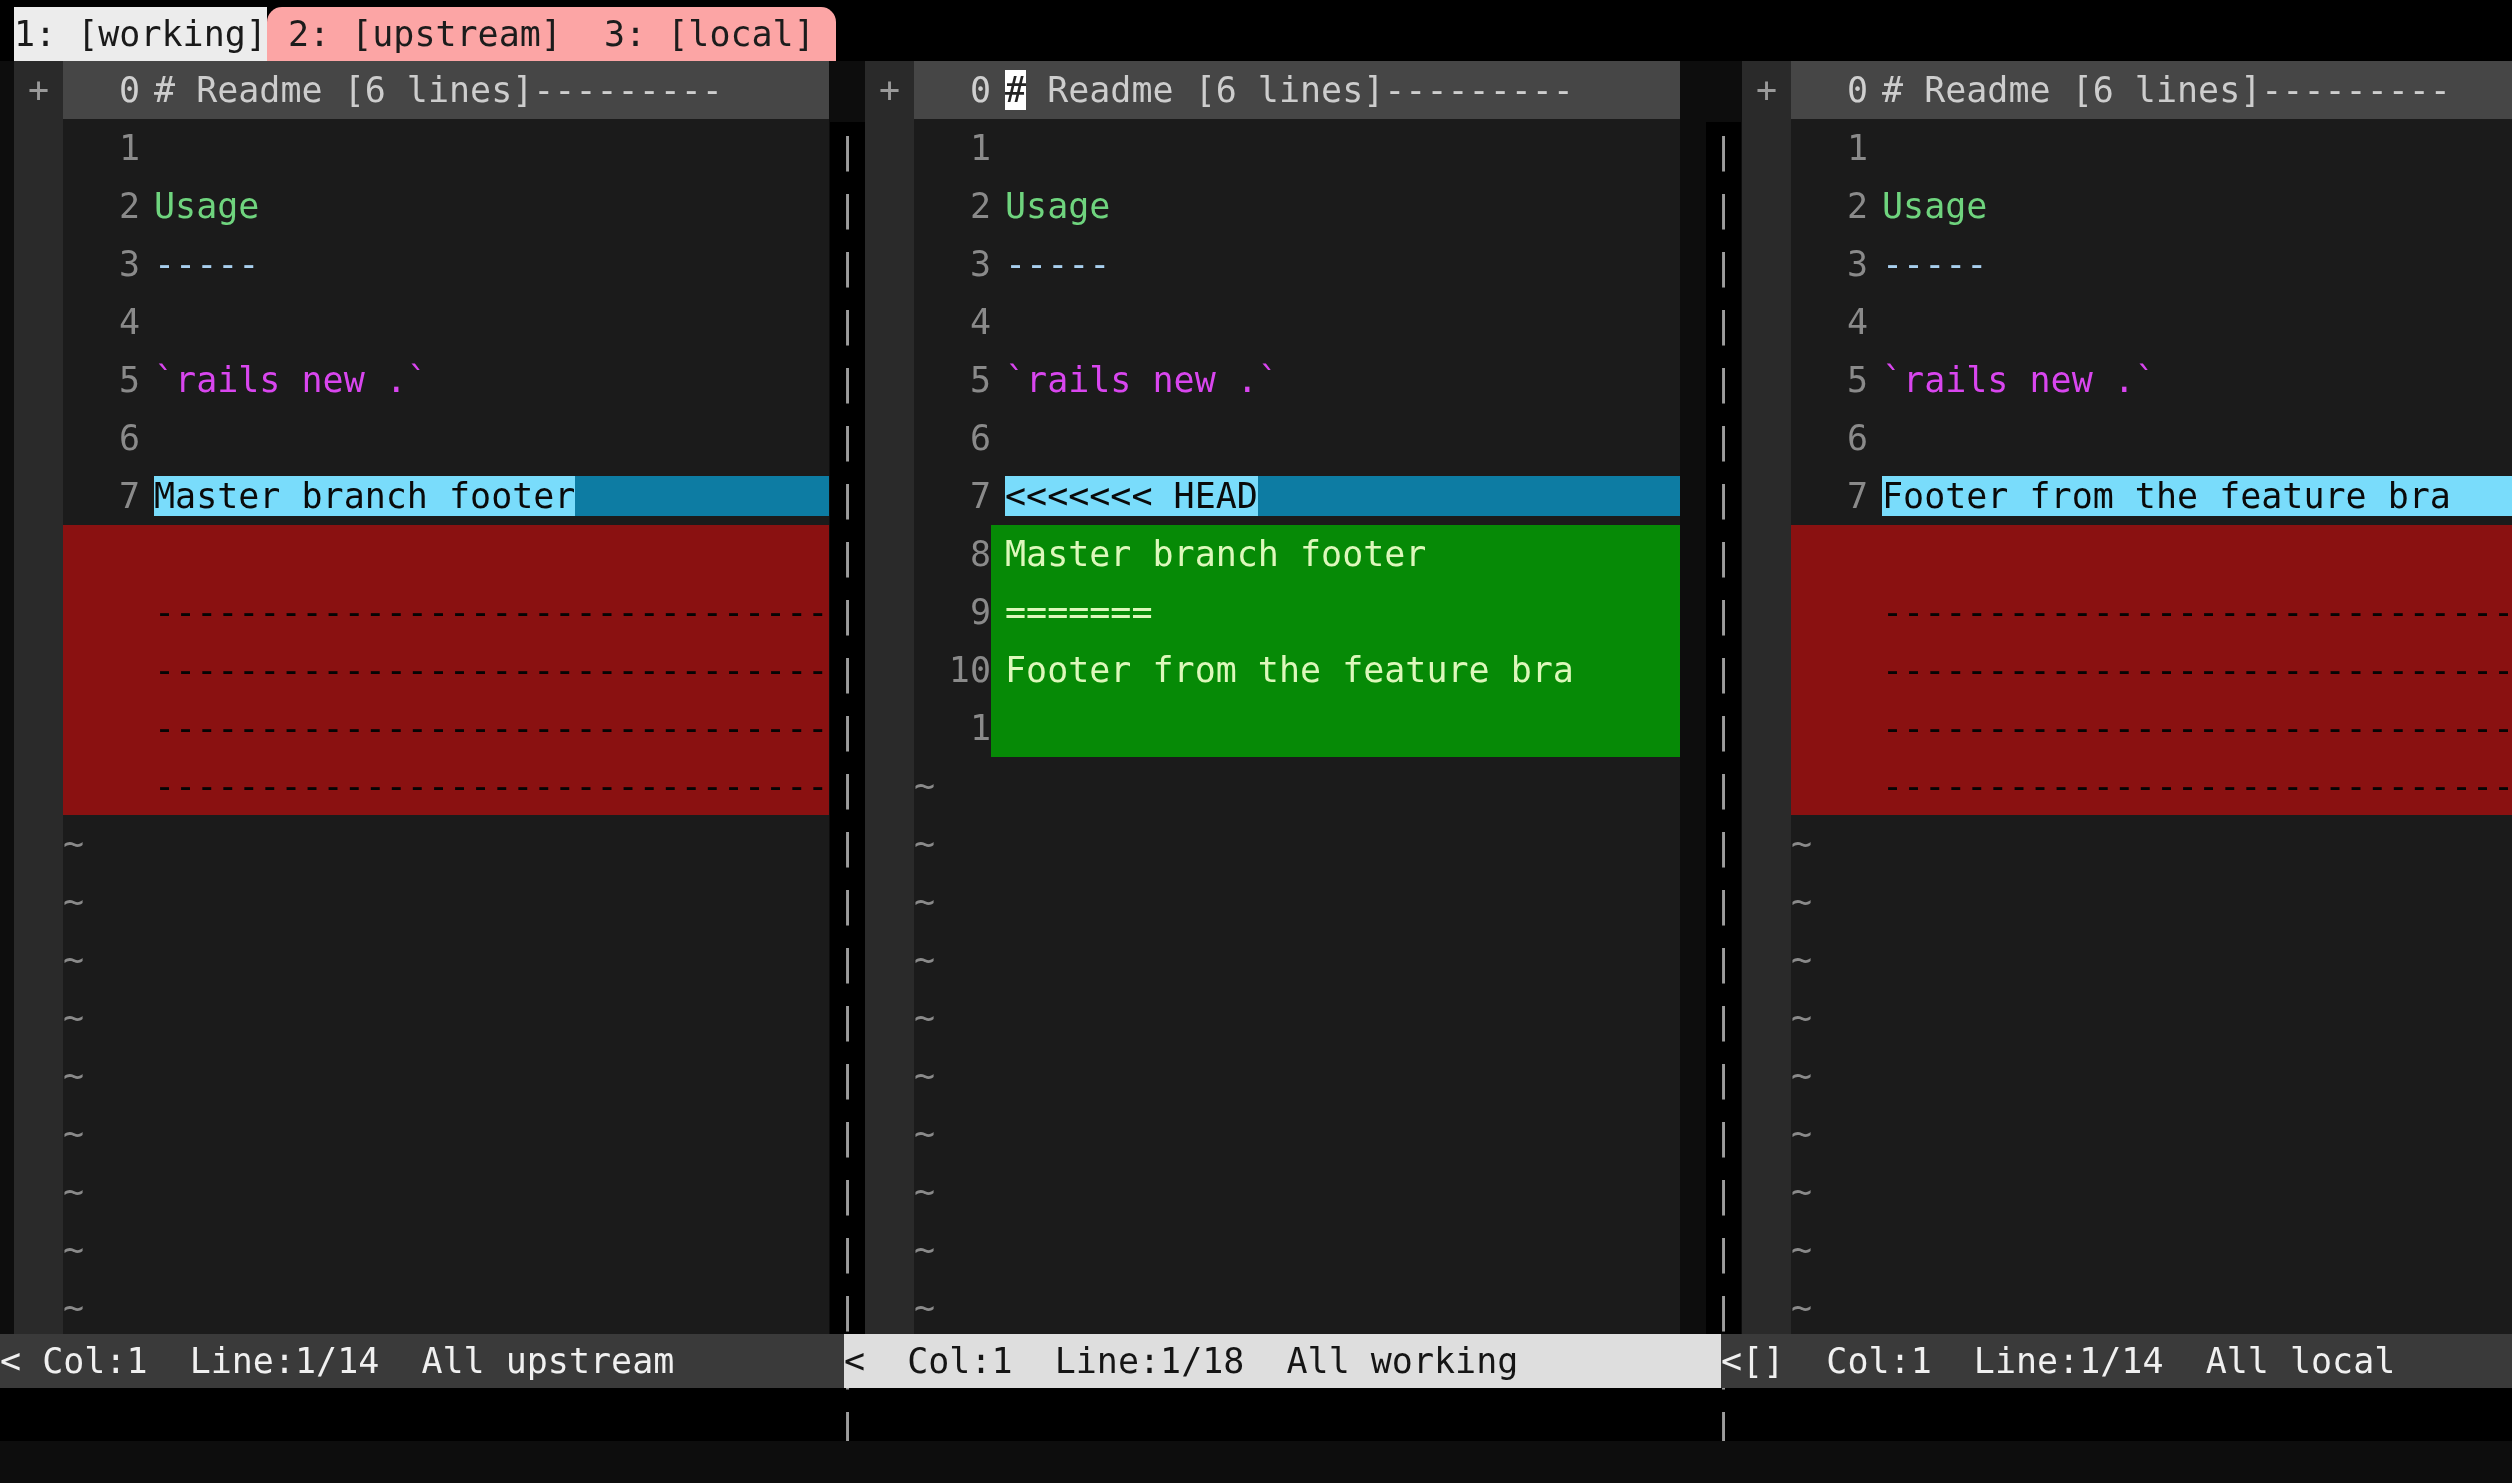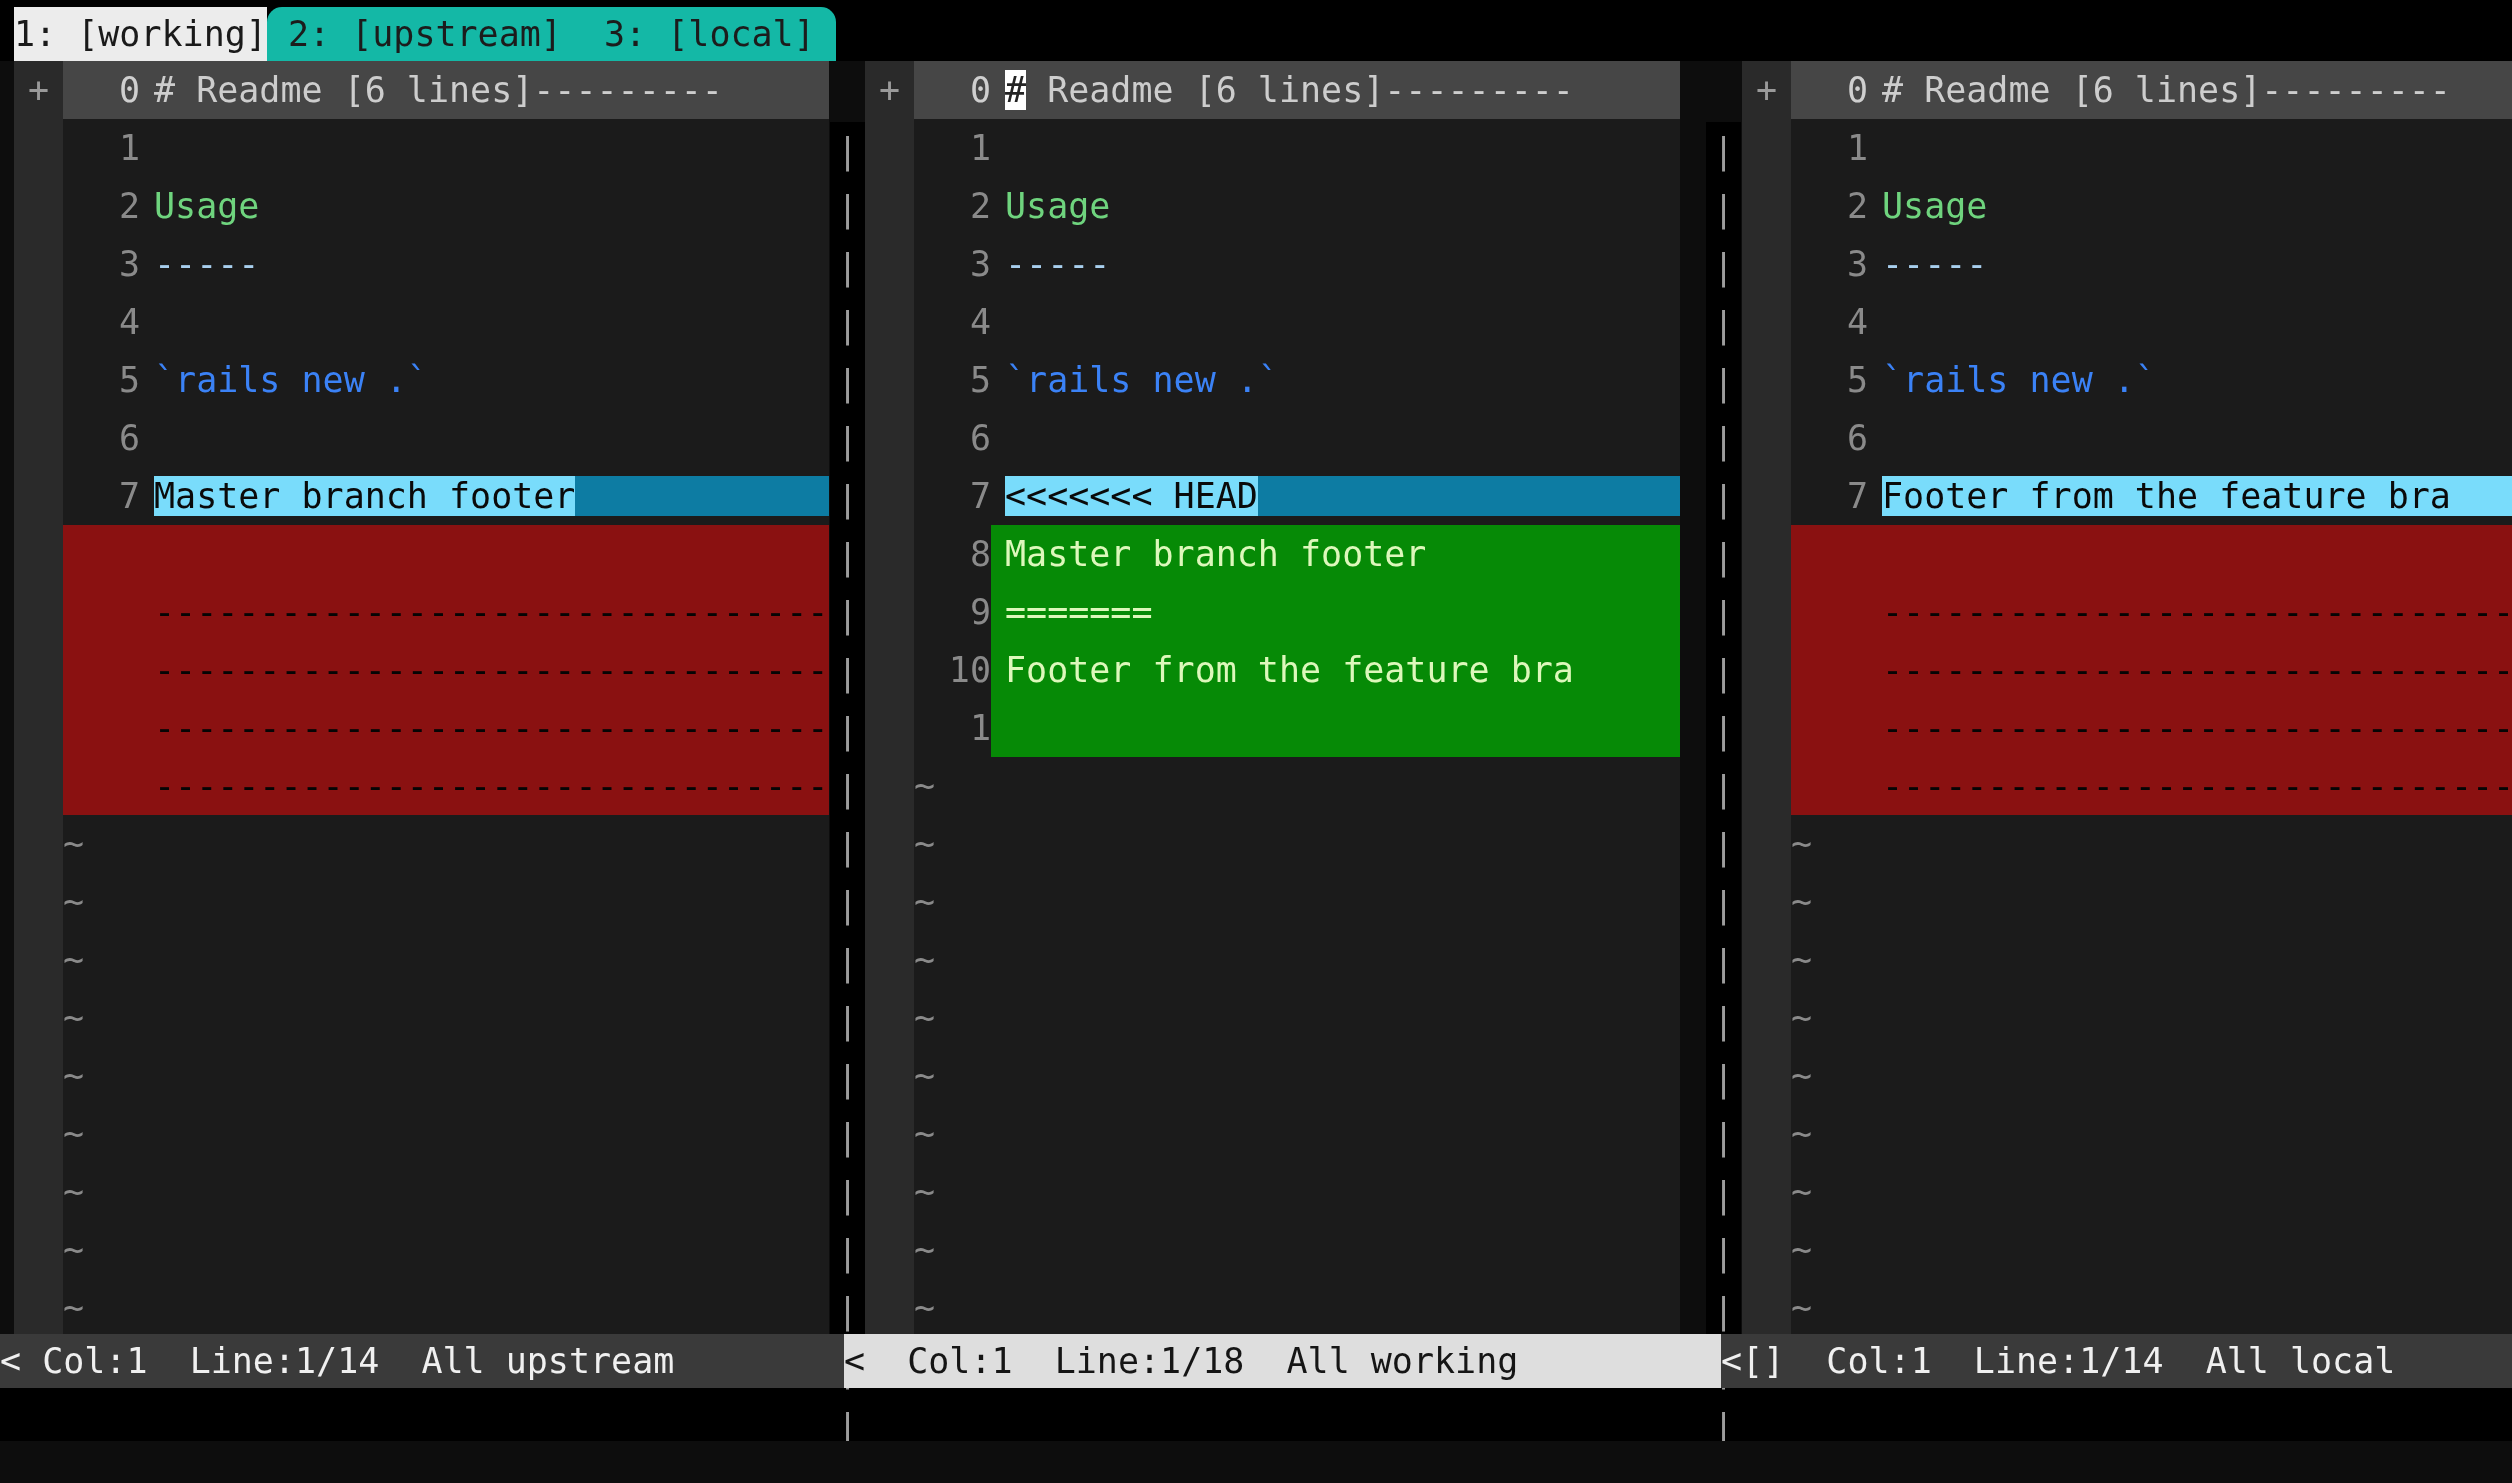--- a/index.html
+++ b/index.html
@@ -9,21 +9,21 @@
     font-size:35px;line-height:58px;
     -webkit-font-smoothing:none;
   }
   .screen{position:relative;width:2512px;height:1483px;background:#000;}
 
   
   .tabline{position:absolute;left:0;top:7px;height:54px;width:2512px;background:#000;}
   .tabline-inner{position:absolute;left:14px;top:0;height:54px;display:flex;}
   .tab{height:70px;line-height:54px;white-space:pre;color:#111;font-size:35px;}
   .tab.active{background:#ececec;color:#1a1a1a;}
-  .tab.inactive{background:#14b8a6;color:#1c1c1c;border-radius:15px;}
+  .tab.inactive{background:#fca5a5;color:#1c1c1c;border-radius:15px;}
 
   
   .panes{position:absolute;left:0;top:61px;height:1325px;width:2512px;background:#0d0d0d;}
 
   .pane{position:absolute;top:0;height:1325px;background:#1b1b1b;overflow:hidden;}
   .pane.p1{left:14px;width:815px;}
   .pane.p2{left:865px;width:815px;}
   .pane.p3{left:1742px;width:771px;}
 
   .gutter{position:absolute;left:0;top:0;width:49px;height:1325px;background:#2a2a2a;color:#9a9a9a;}
@@ -36,21 +36,21 @@
   .txt{position:absolute;left:91px;top:0;right:0;white-space:pre;overflow:hidden;}
 
   
   .row.fold{background:#464646;}
   .row.fold .num{background:#464646;color:#cfcfcf;}
   .row.fold .txt{color:#cdcdcd;}
 
   
   .c-green{color:#6fd47e;}
   .c-blue{color:#a8cfee;}
-  .c-plain{color:#3b82f6;}
+  .c-plain{color:#d946ef;}
 
   
   .dtext{background:#79dcfb;color:#0a0a0a;}
   .dchange{background:#0d7ca3;color:#0a0a0a;}
   .dadd{background:#068a06;color:#ddf8bb;}
   .ddel{background:#8a1111;}
   .row.ddel{background:#8a1111;}
   .row.ddel .num{background:#1b1b1b;}
   .row.ddel .txt{color:#050505;}
   .tilde{color:#8a8a8a;}

